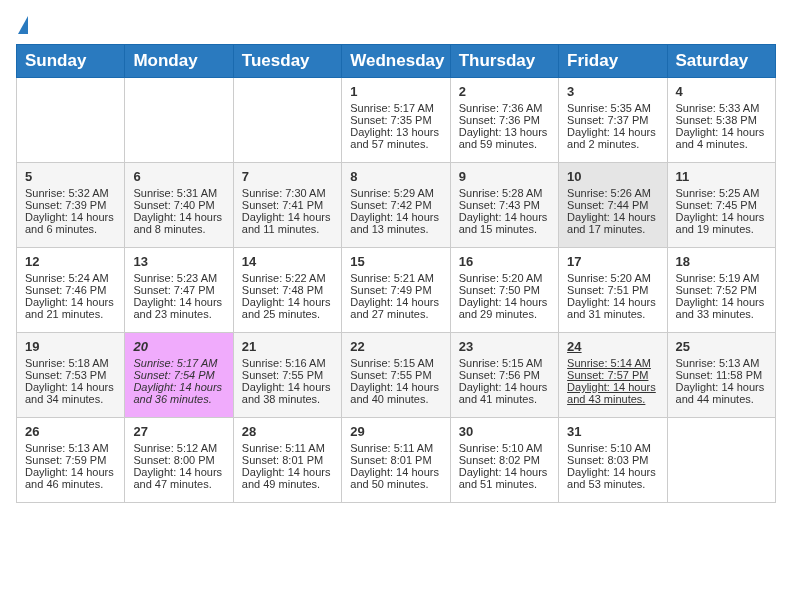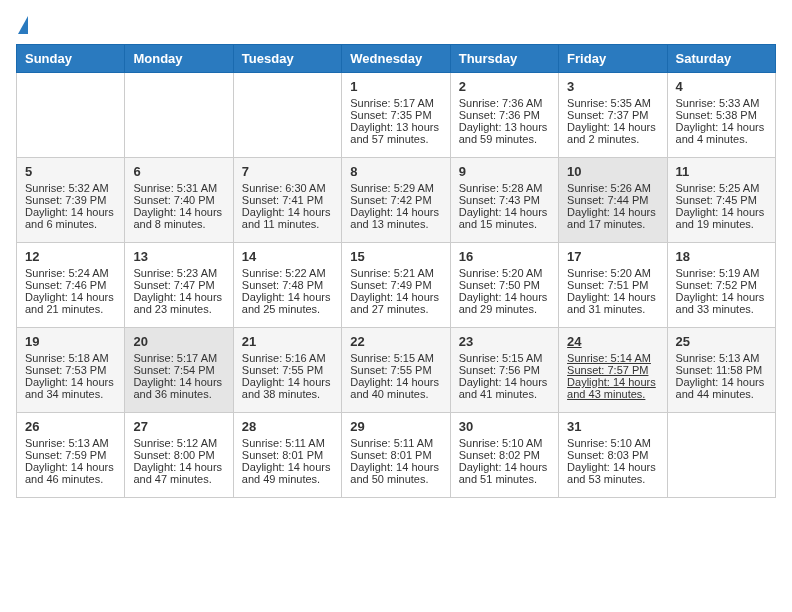--- a/index.html
+++ b/index.html
@@ -58,21 +58,21 @@
     .calendar {
       width: 100%;
       border-collapse: collapse;
       table-layout: fixed;
     }
     .calendar th {
       background-color: #2a7abf;
       color: #fff;
       text-align: left;
       padding: 6px 8px;
-      font-size: 13px;
+      font-size: 17px;
       font-weight: bold;
       border: 1px solid #1a6aaf;
     }
     .calendar td {
       border: 1px solid #ccc;
       vertical-align: top;
       padding: 6px 8px;
       font-size: 11px;
       color: #333;
       background: #fff;
@@ -158,21 +158,21 @@
           <span>Daylight: 14 hours and 6 minutes.</span>
         </td>
         <td style="background: rgb(245, 245, 245);">
           <span class="day-number">6</span>
           <span>Sunrise: 5:31 AM</span><br>
           <span>Sunset: 7:40 PM</span><br>
           <span>Daylight: 14 hours and 8 minutes.</span>
         </td>
         <td style="background: rgb(245, 245, 245);">
           <span class="day-number">7</span>
-          <span>Sunrise: 6:30 AM</span><br>
+          <span>Sunrise: 7:30 AM</span><br>
           <span>Sunset: 7:41 PM</span><br>
           <span>Daylight: 14 hours and 11 minutes.</span>
         </td>
         <td style="background: rgb(245, 245, 245);">
           <span class="day-number">8</span>
           <span>Sunrise: 5:29 AM</span><br>
           <span>Sunset: 7:42 PM</span><br>
           <span>Daylight: 14 hours and 13 minutes.</span>
         </td>
         <td style="background: rgb(245, 245, 245);">
@@ -238,21 +238,21 @@
           <span>Daylight: 14 hours and 33 minutes.</span>
         </td>
       </tr>
       <tr>
         <td style="background: rgb(245, 245, 245);">
           <span class="day-number">19</span>
           <span>Sunrise: 5:18 AM</span><br>
           <span>Sunset: 7:53 PM</span><br>
           <span>Daylight: 14 hours and 34 minutes.</span>
         </td>
-        <td style="background: #e5e5e5;">
+        <td style="background: #f0abfc; font-style: italic;">
           <span class="day-number">20</span>
           <span>Sunrise: 5:17 AM</span><br>
           <span>Sunset: 7:54 PM</span><br>
           <span>Daylight: 14 hours and 36 minutes.</span>
         </td>
         <td style="background: rgb(245, 245, 245);">
           <span class="day-number">21</span>
           <span>Sunrise: 5:16 AM</span><br>
           <span>Sunset: 7:55 PM</span><br>
           <span>Daylight: 14 hours and 38 minutes.</span>

